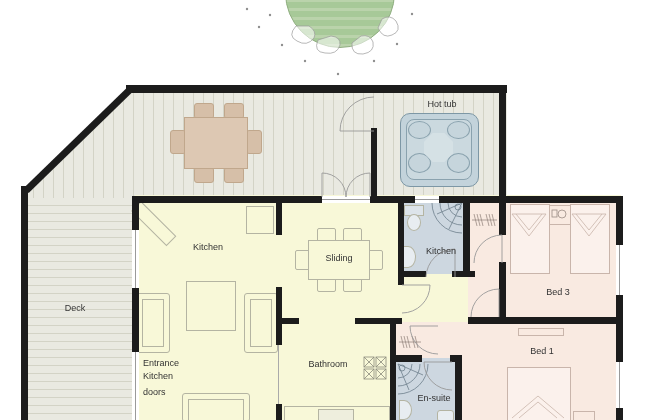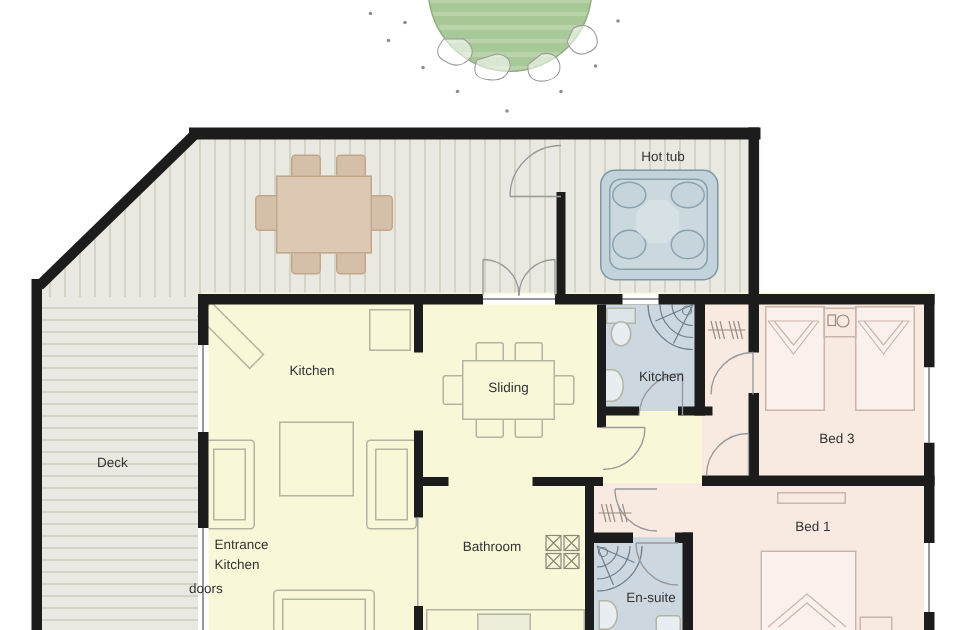--- a/index.html
+++ b/index.html
@@ -238,15 +238,15 @@
   <span class="lbl c" style="left:75px;top:303px;text-align:right;">Deck</span>
   <span class="lbl c" style="left:208px;top:242px;">Kitchen</span>
   <span class="lbl c" style="left:339px;top:253px;">Sliding</span>
   <span class="lbl c" style="left:328px;top:359px;">Bathroom</span>
   <span class="lbl c" style="left:441px;top:246px;">Kitchen</span>
   <span class="lbl c" style="left:558px;top:287px;">Bed 3</span>
   <span class="lbl c" style="left:542px;top:346px;">Bed 1</span>
   <span class="lbl c" style="left:434px;top:393px;">En-suite</span>
   <span class="lbl" style="left:143px;top:358px;">Entrance</span>
   <span class="lbl" style="left:143px;top:371px;">Kitchen</span>
-  <span class="lbl" style="left:126px;top:387px;">doors</span>
+  <span class="lbl" style="left:143px;top:387px;">doors</span>
 
 </div>
 
 </body></html>

